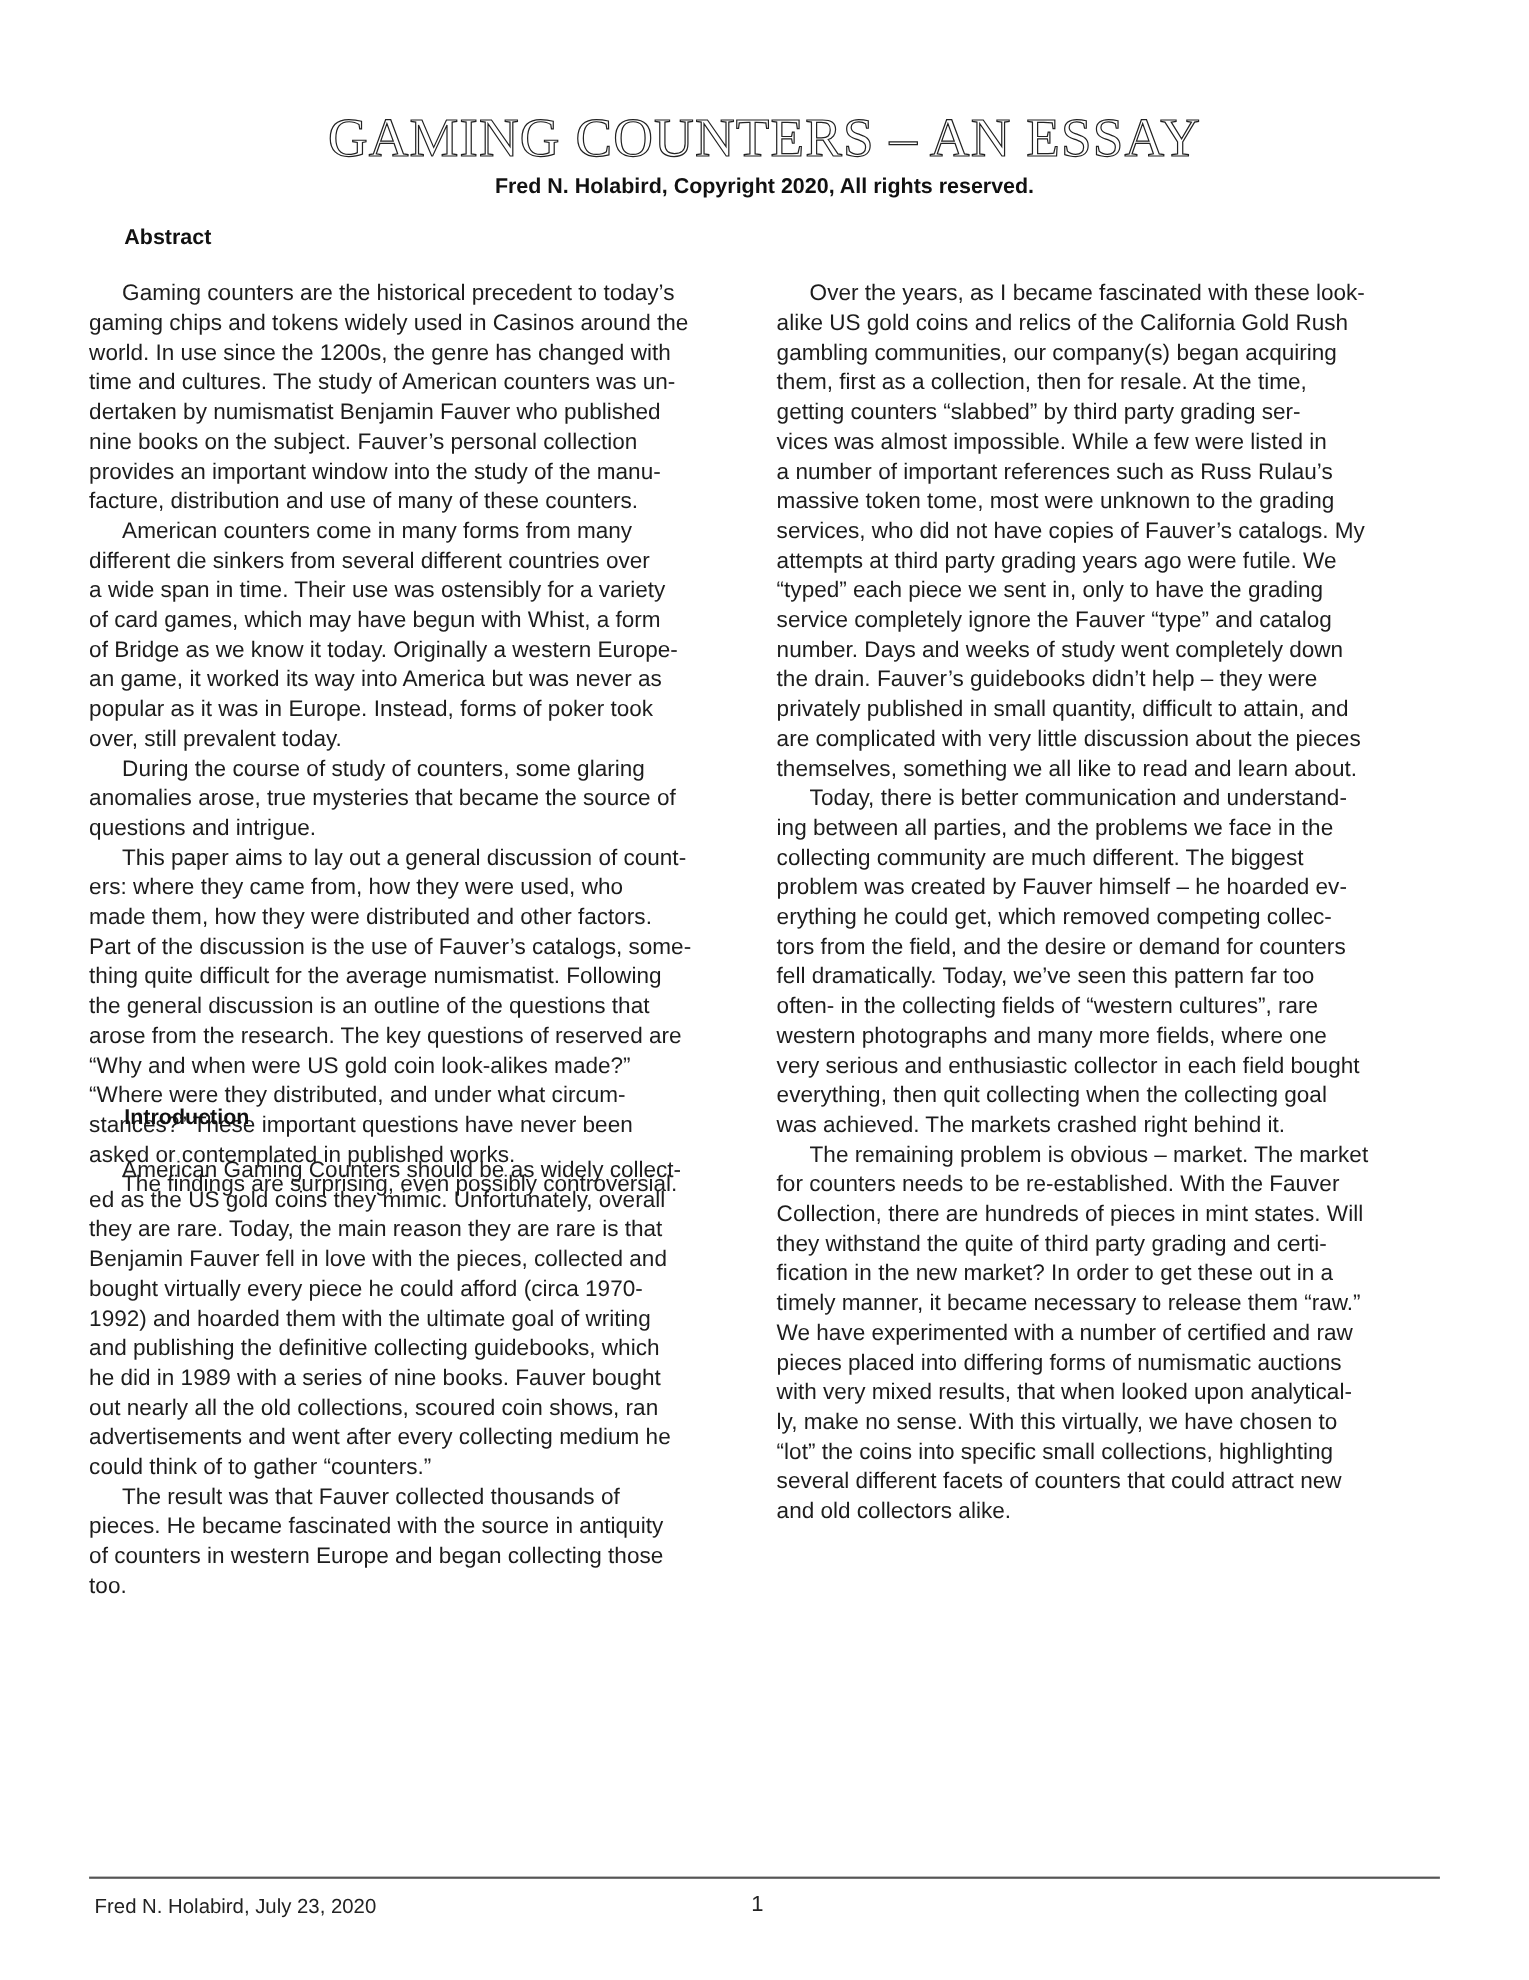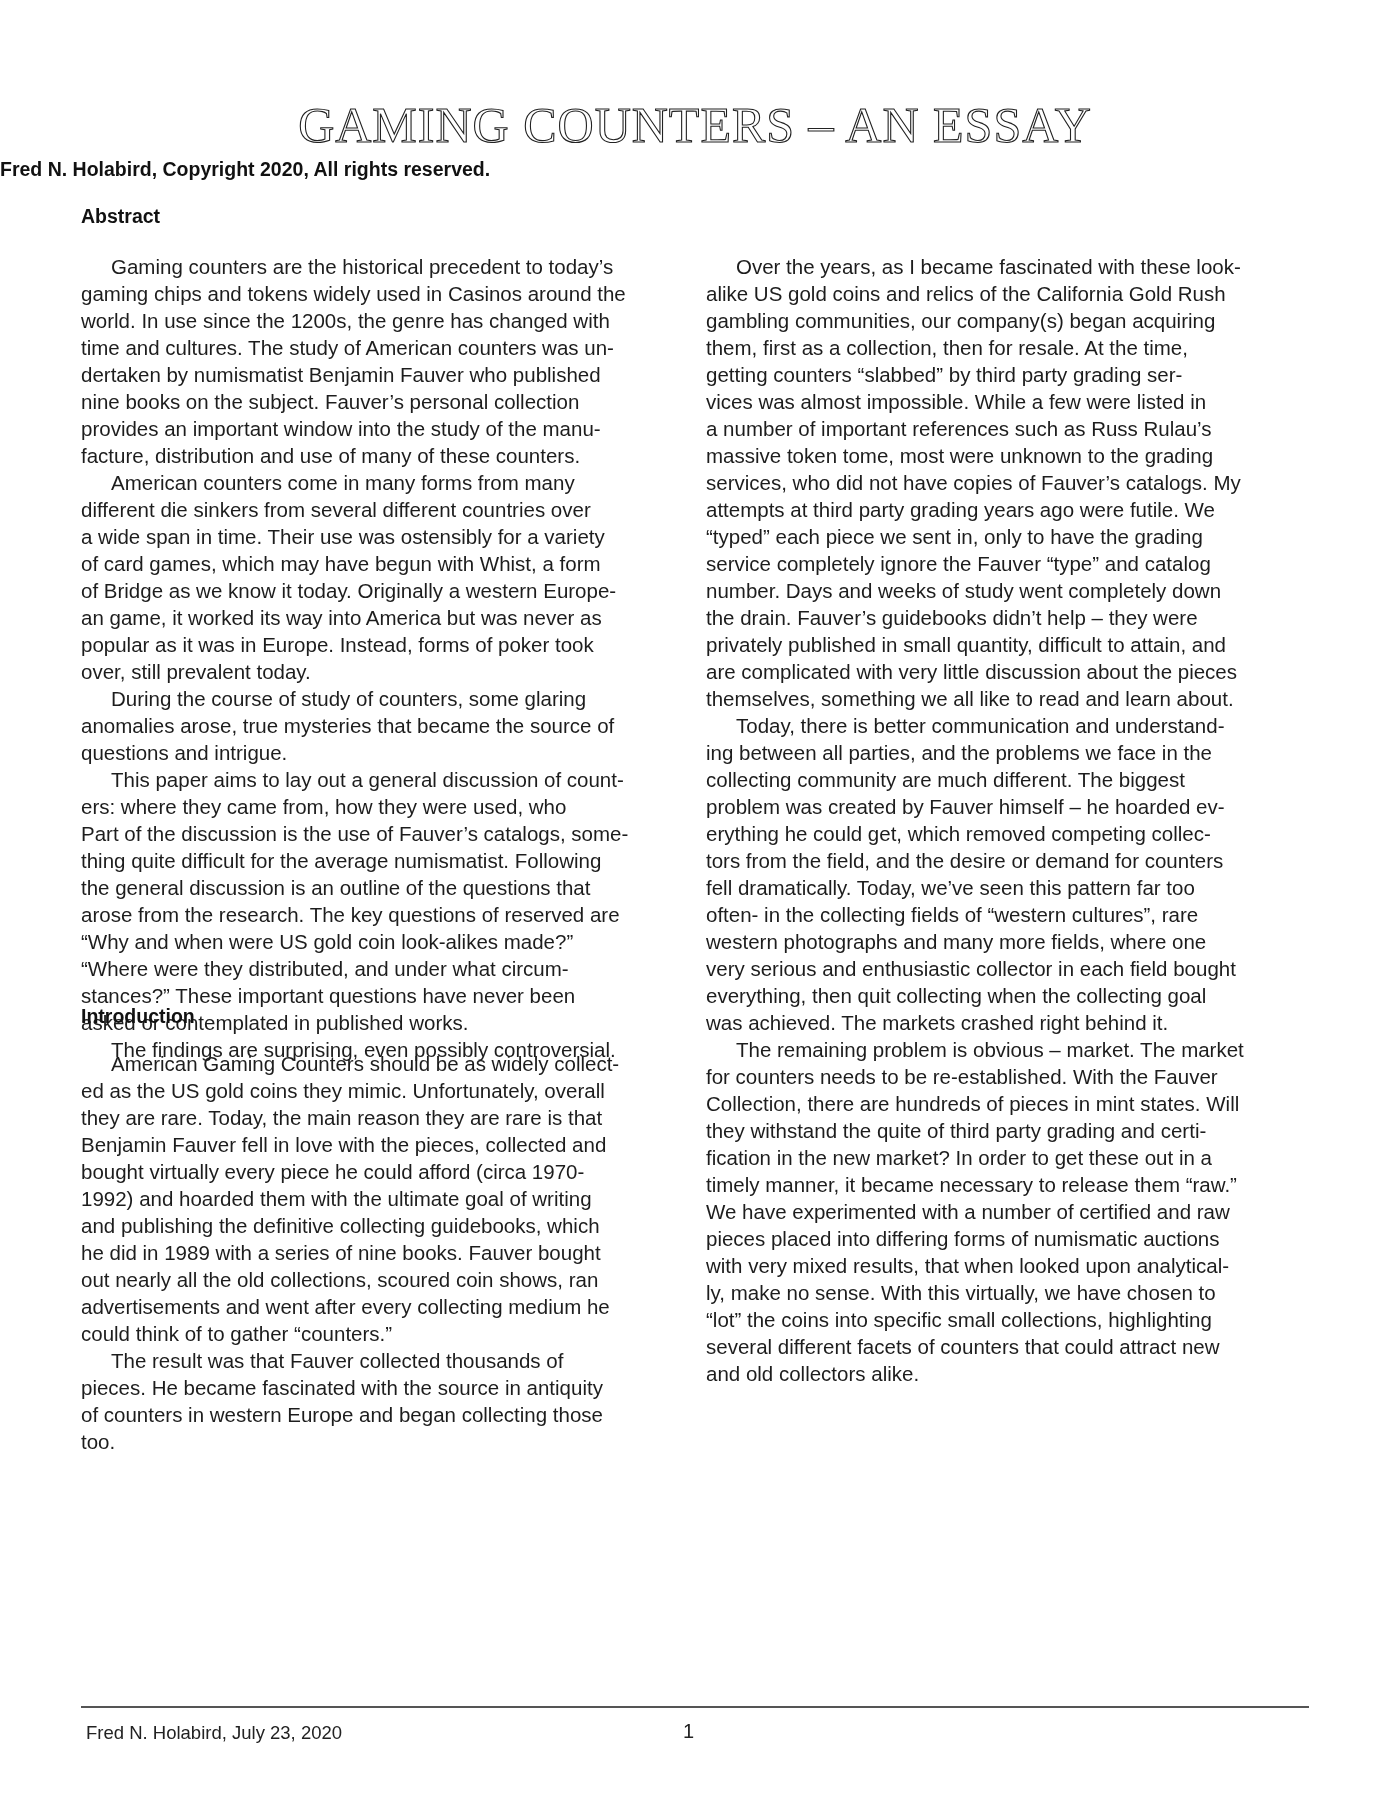--- a/index.html
+++ b/index.html
@@ -5,27 +5,27 @@
     html, body { margin: 0; padding: 0; background: #ffffff; }
     body { width: 1390px; height: 1800px; position: relative; overflow: hidden; color: #1a1a1a; font-family: "Liberation Sans", sans-serif; }
     .page { position: absolute; left: 0; top: 0; width: 1390px; height: 1308px; }
     .title {
       position: absolute; left: 0; top: 100px; width: 1390px; text-align: center;
       font-family: "Liberation Serif", serif; font-size: 50px; letter-spacing: 1px;
       color: #ffffff; -webkit-text-stroke: 1.1px #222; line-height: 50px;
       font-variant: small-caps; text-transform: uppercase;
     }
     .subtitle {
-      position: absolute; left: 0; top: 157px; width: 1390px; 
+      position: absolute; left: 0; top: 157px; width: 1390px; text-align: center;
       font-size: 19.5px; font-weight: bold; line-height: 24px; color: #111;
     }
     .col { position: absolute; top: 0; width: 560px; }
     .col.left { left: 81px; }
     .col.right { left: 706px; }
-    .heading { position: absolute; font-size: 19.5px; font-weight: bold; color: #111; white-space: nowrap; }
+    .heading { position: absolute; font-size: 19.5px; font-weight: bold; color: #111; white-space: nowrap; margin-left: 32px; }
     .para { position: absolute; left: 0; width: 580px; }
     .line { display: block; height: 27px; line-height: 27px; font-size: 20.5px; white-space: nowrap; color: #1d1d1d; }
     .line.indent { padding-left: 30px; }
     .footer-rule { position: absolute; left: 81px; top: 1706px; width: 1228px; height: 2px; background: #555; }
     .footer-left { position: absolute; left: 86px; top: 1722px; font-size: 18.5px; color: #222; white-space: nowrap; }
     .footer-page { position: absolute; left: 683px; top: 1720px; font-size: 20px; color: #222; }
   </style>
 </head>
 <body>
 
@@ -57,20 +57,21 @@
           <span class="line">over, still prevalent today.</span>
         </div>
         <div>
           <span class="line indent">During the course of study of counters, some glaring</span>
           <span class="line">anomalies arose, true mysteries that became the source of</span>
           <span class="line">questions and intrigue.</span>
         </div>
         <div>
           <span class="line indent">This paper aims to lay out a general discussion of count-</span>
           <span class="line">ers: where they came from, how they were used, who</span>
+          <span class="line">made them, how they were distributed and other factors.</span>
           <span class="line">Part of the discussion is the use of Fauver’s catalogs, some-</span>
           <span class="line">thing quite difficult for the average numismatist. Following</span>
           <span class="line">the general discussion is an outline of the questions that</span>
           <span class="line">arose from the research. The key questions of reserved are</span>
           <span class="line">“Why and when were US gold coin look-alikes made?”</span>
           <span class="line">“Where were they distributed, and under what circum-</span>
           <span class="line">stances?” These important questions have never been</span>
           <span class="line">asked or contemplated in published works.</span>
         </div>
         <div>

